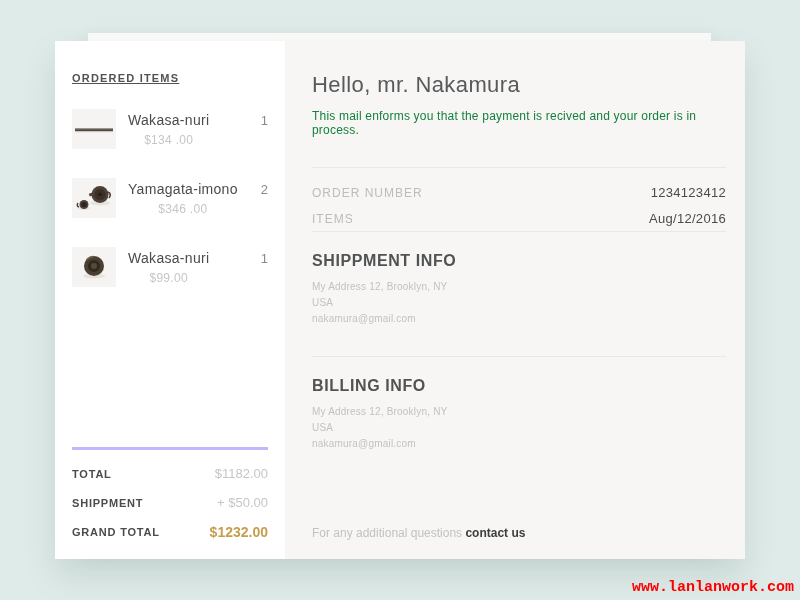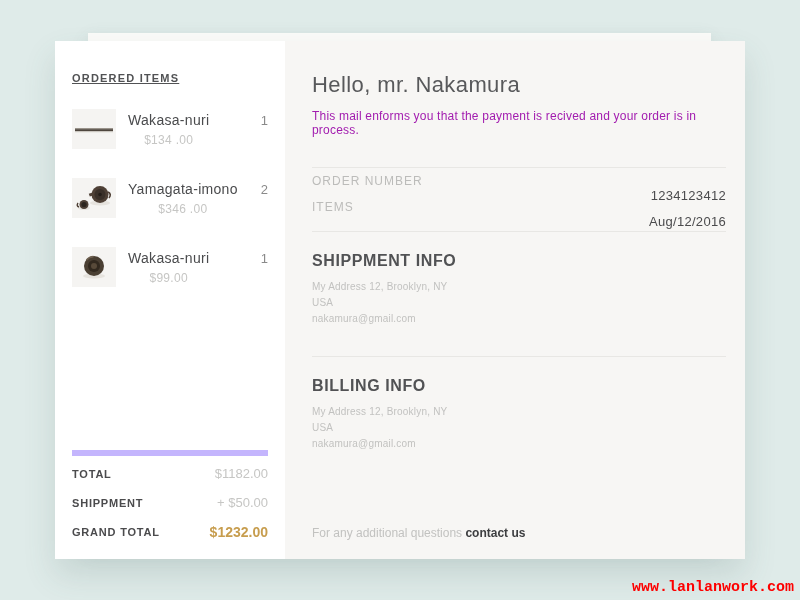--- a/index.html
+++ b/index.html
@@ -42,47 +42,47 @@
     margin-right:12px;
   }
   .thumb svg { display:block; width:44px; height:40px; }
   .item-text { padding-top:3px; }
   .item-name { font-size:14px; color:#4a4b4d; letter-spacing:.3px; }
   .item-price { margin-top:5px; font-size:12px; color:#c6c6c4; letter-spacing:.3px; }
   .item-qty { margin-left:auto; padding-top:4px; font-size:13px; color:#8a8a8a; }
 
   .totals {
     margin-top:auto;
-    border-top:6px solid #c4b5fd;
-    padding:3px 0 13px;
+    border-top:3px solid #c4b5fd;
+    padding:9px 0 13px;
   }
   .total-row {
     display:flex; align-items:center; height:29px;
   }
   .total-label {
     font-size:11px; font-weight:bold; letter-spacing:.8px; color:#4b4b4d;
   }
   .total-value { margin-left:auto; font-size:13px; color:#c6c6c4; }
   .total-value.grand { font-size:14px; font-weight:bold; }
 
   
   .main {
     flex:1; background:#f7f6f4;
     display:flex; flex-direction:column;
     padding:0 19px 0 27px;
   }
   .greeting {
     margin-top:31px;
     font-size:22px; font-weight:normal; color:#58595b; letter-spacing:.4px;
   }
-  .subtitle { margin-top:11px; font-size:12px; color:#a21caf; letter-spacing:.2px; }
+  .subtitle { margin-top:11px; font-size:12px; color:#15803d; letter-spacing:.2px; }
   .divider { height:1px; background:#e8e7e4; }
   .d1 { margin-top:30px; }
   .order-rows { padding:6px 0 5px; }
-  .order-row { display:flex; align-items:flex-start; height:26px;flex-direction:column; }
+  .order-row { display:flex; align-items:flex-end; height:26px; }
   .order-label { font-size:12px; color:#bcbcba; letter-spacing:1px; }
   .order-value { margin-left:auto; font-size:13px; color:#4b4b4d; letter-spacing:.3px; }
 
   .info-block { padding:20px 0 0; }
   .info-title {
     font-size:16px; font-weight:bold; letter-spacing:.6px; color:#515254;
   }
   .info-lines { margin-top:9px; }
   .info-line { font-size:10px; color:#c2c2c0; line-height:16px; letter-spacing:.2px; }
   .shipment-block .divider-after { margin-top:29px; }

